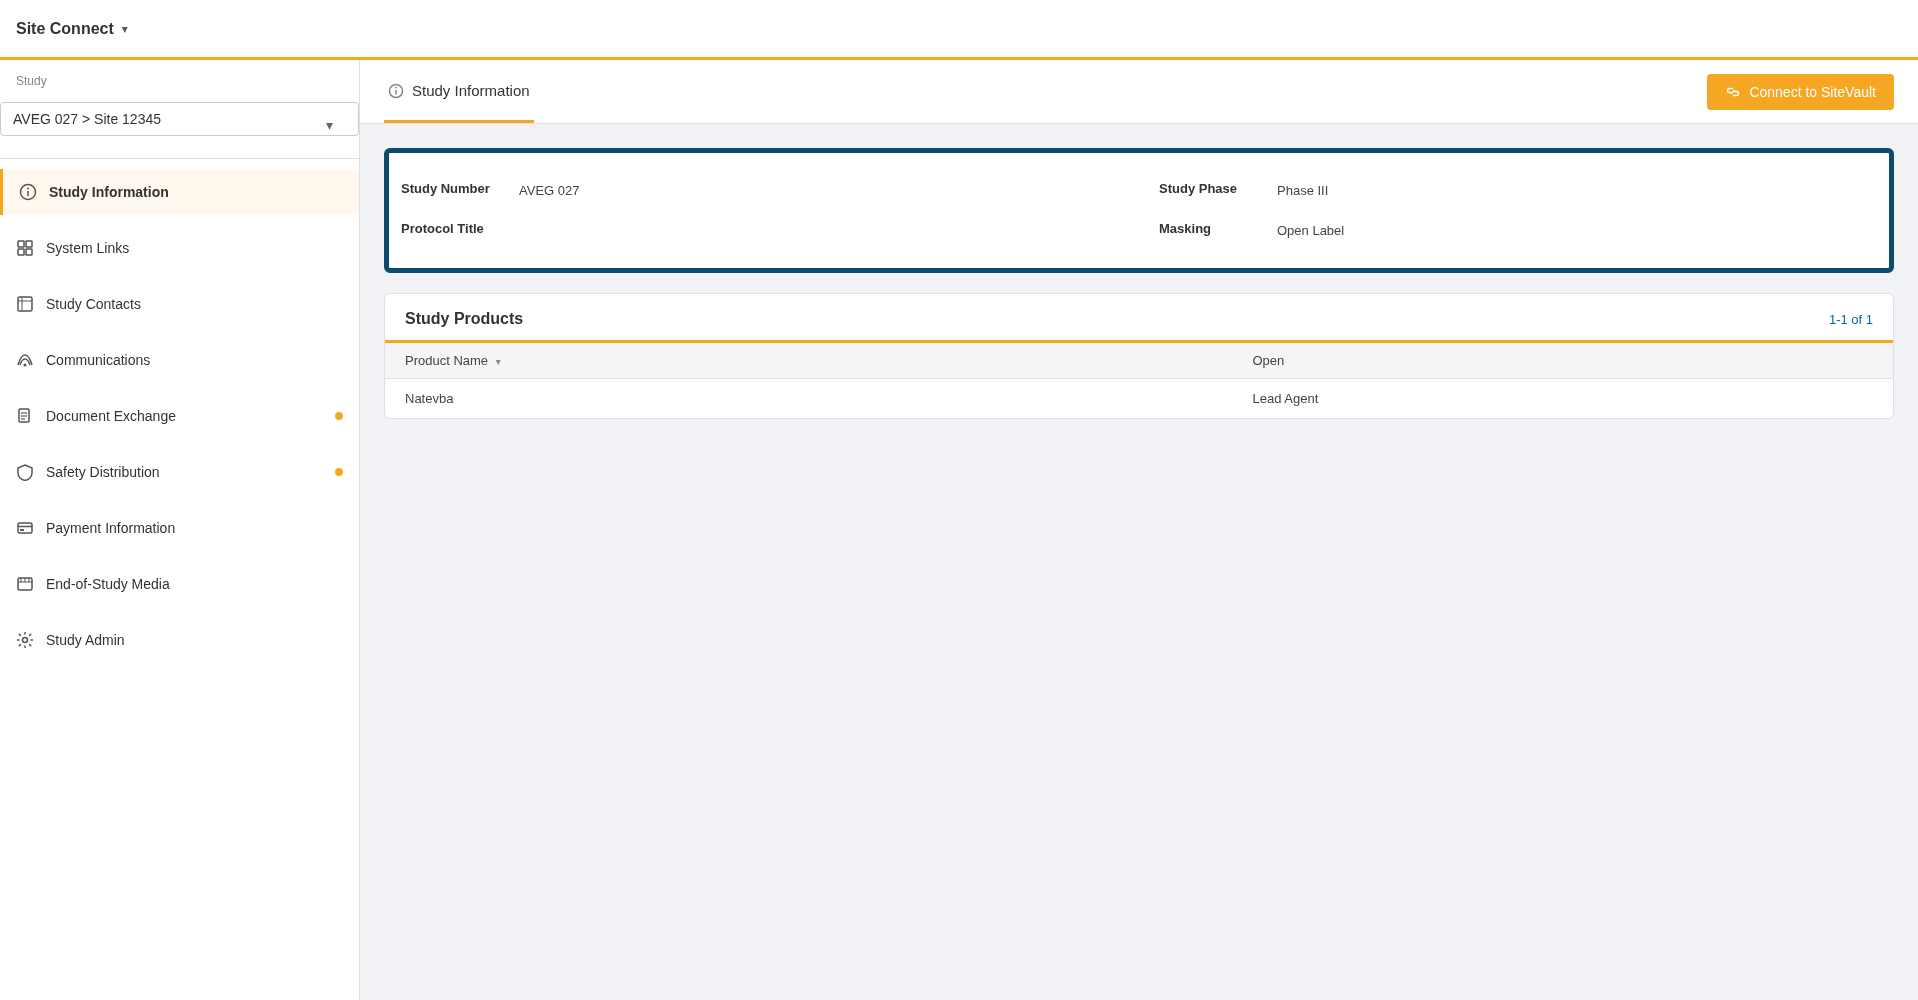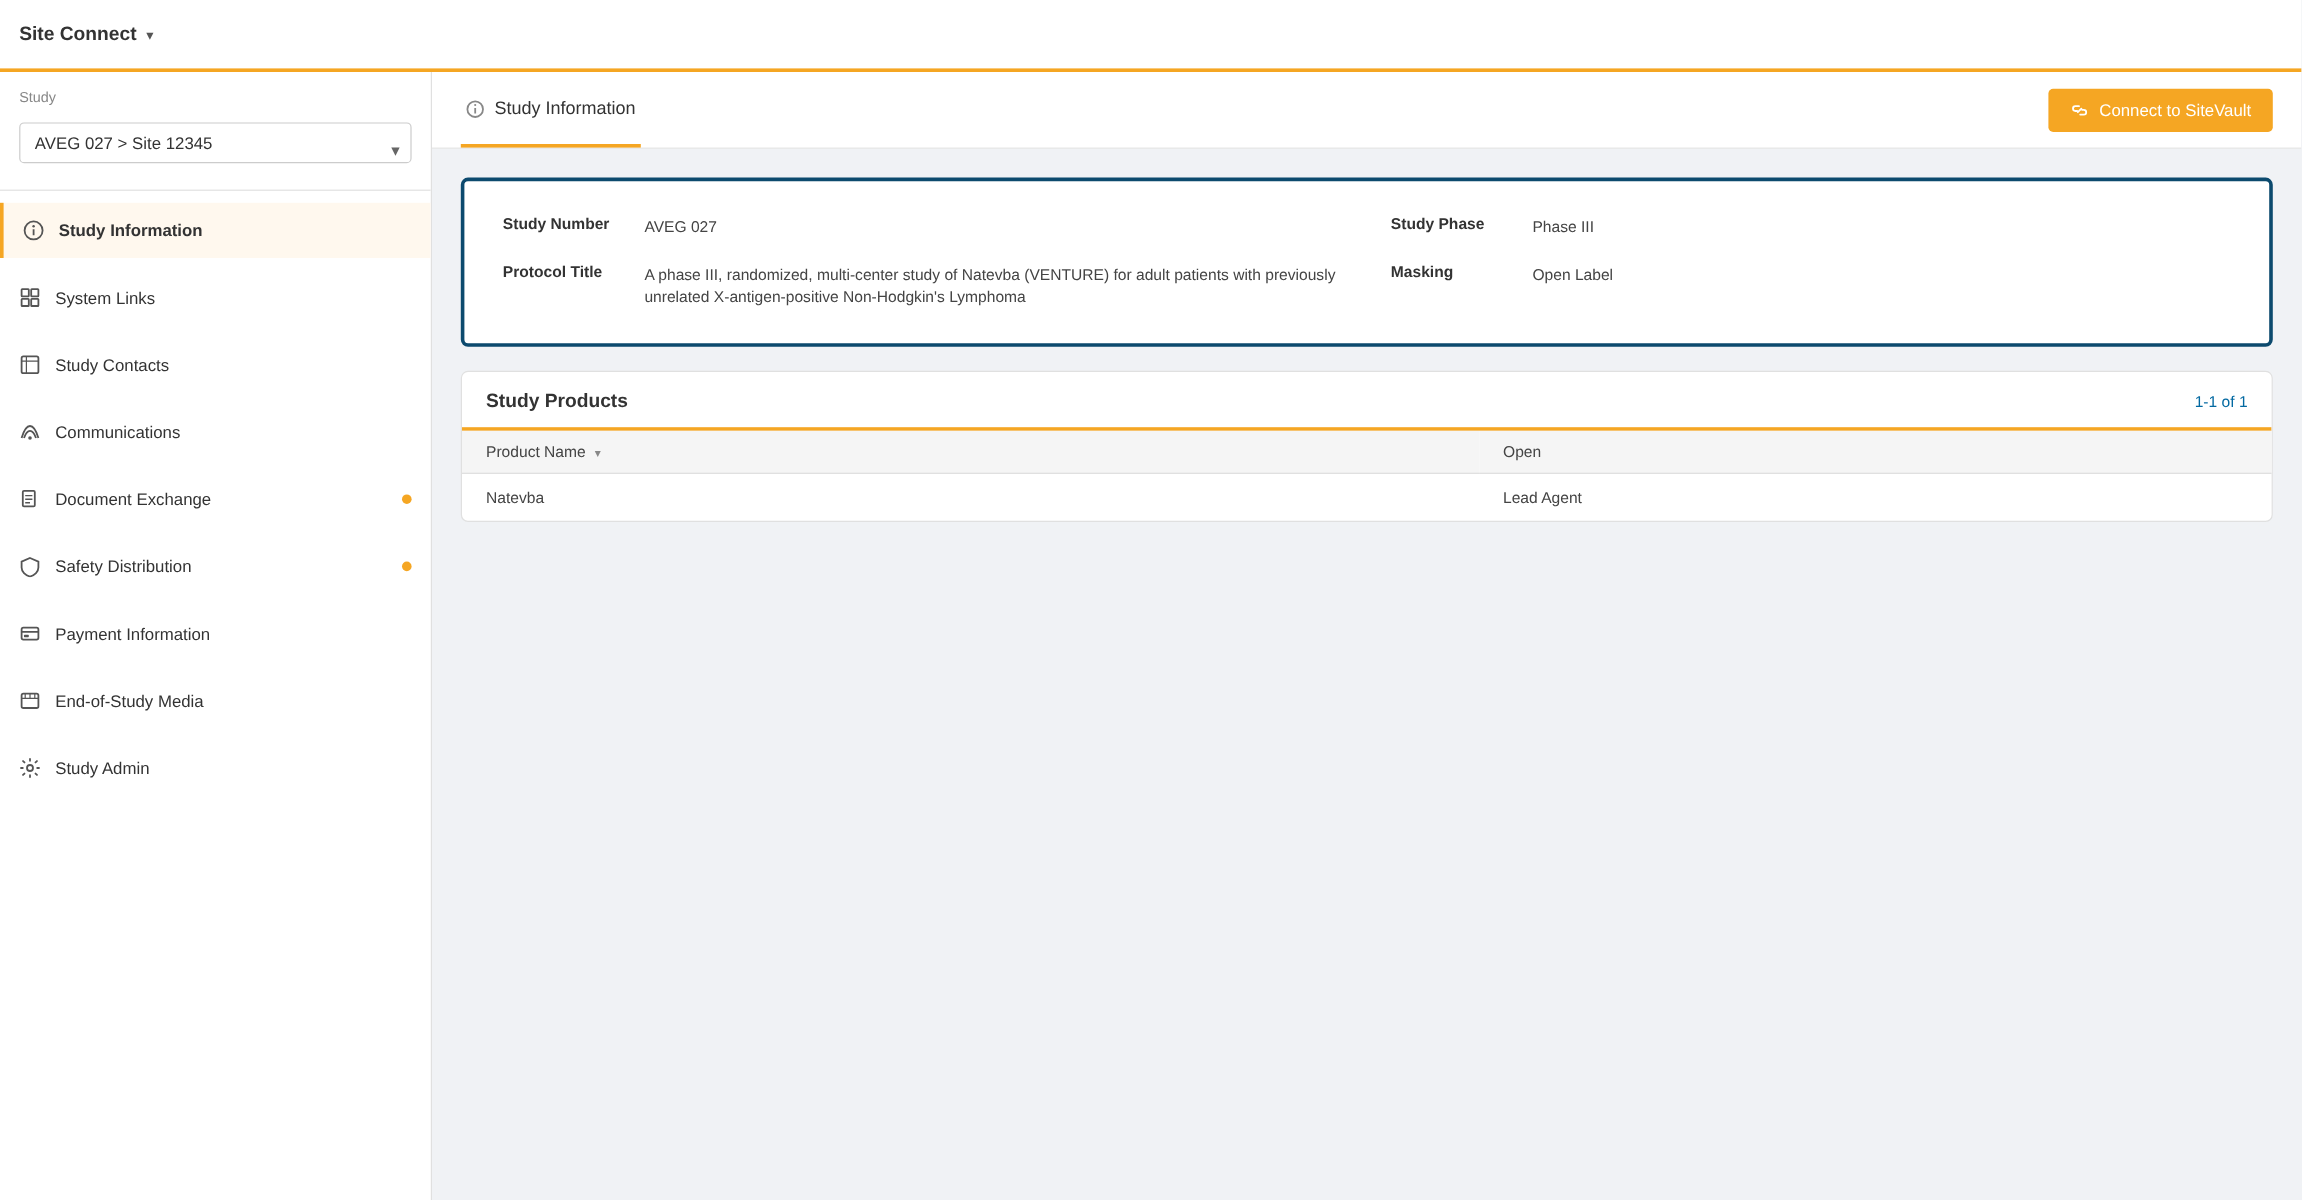--- a/index.html
+++ b/index.html
@@ -25,21 +25,21 @@
     }
 
     .study-label {
       padding: 14px 16px 4px;
       font-size: 12px;
       color: #888;
       font-weight: 500;
     }
 
     .study-select-wrapper {
-      padding: 0 16px 12px;
+      padding: 0 0 12px;
       position: relative;
     }
     .study-select {
       width: 100%;
       padding: 8px 32px 8px 12px;
       border: 1px solid #ccc;
       border-radius: 4px;
       font-size: 14px;
       color: #333;
       background: #fff;
@@ -172,22 +172,22 @@
       flex: 1;
       padding: 24px;
       overflow-y: auto;
       background: #f0f2f5;
     }
 
     
     .info-card {
       background: #fff;
       border-radius: 6px;
-      border: 3px solid #0c4a6e;
-      padding: 28px 32px;
+      border: 5px solid #0c4a6e;
+      padding: 28px 12px;
       margin-bottom: 20px;
     }
 
     .info-grid {
       display: grid;
       grid-template-columns: 1fr 1fr;
       gap: 20px 40px;
     }
 
     .info-row {
@@ -459,21 +459,20 @@
           <div class="info-row">
             <span class="info-label">Study Number</span>
             <span class="info-value">AVEG 027</span>
           </div>
           <div class="info-row">
             <span class="info-label">Study Phase</span>
             <span class="info-value">Phase III</span>
           </div>
           <div class="info-row">
             <span class="info-label">Protocol Title</span>
-            <span class="info-value">A phase III, randomized, multi-center study of Natevba (VENTURE) for adult patients with previously unrelated X-antigen-positive Non-Hodgkin's Lymphoma</span>
           </div>
           <div class="info-row">
             <span class="info-label">Masking</span>
             <span class="info-value">Open Label</span>
           </div>
         </div>
       </div>
 
       <div class="products-card">
         <div class="products-header">

